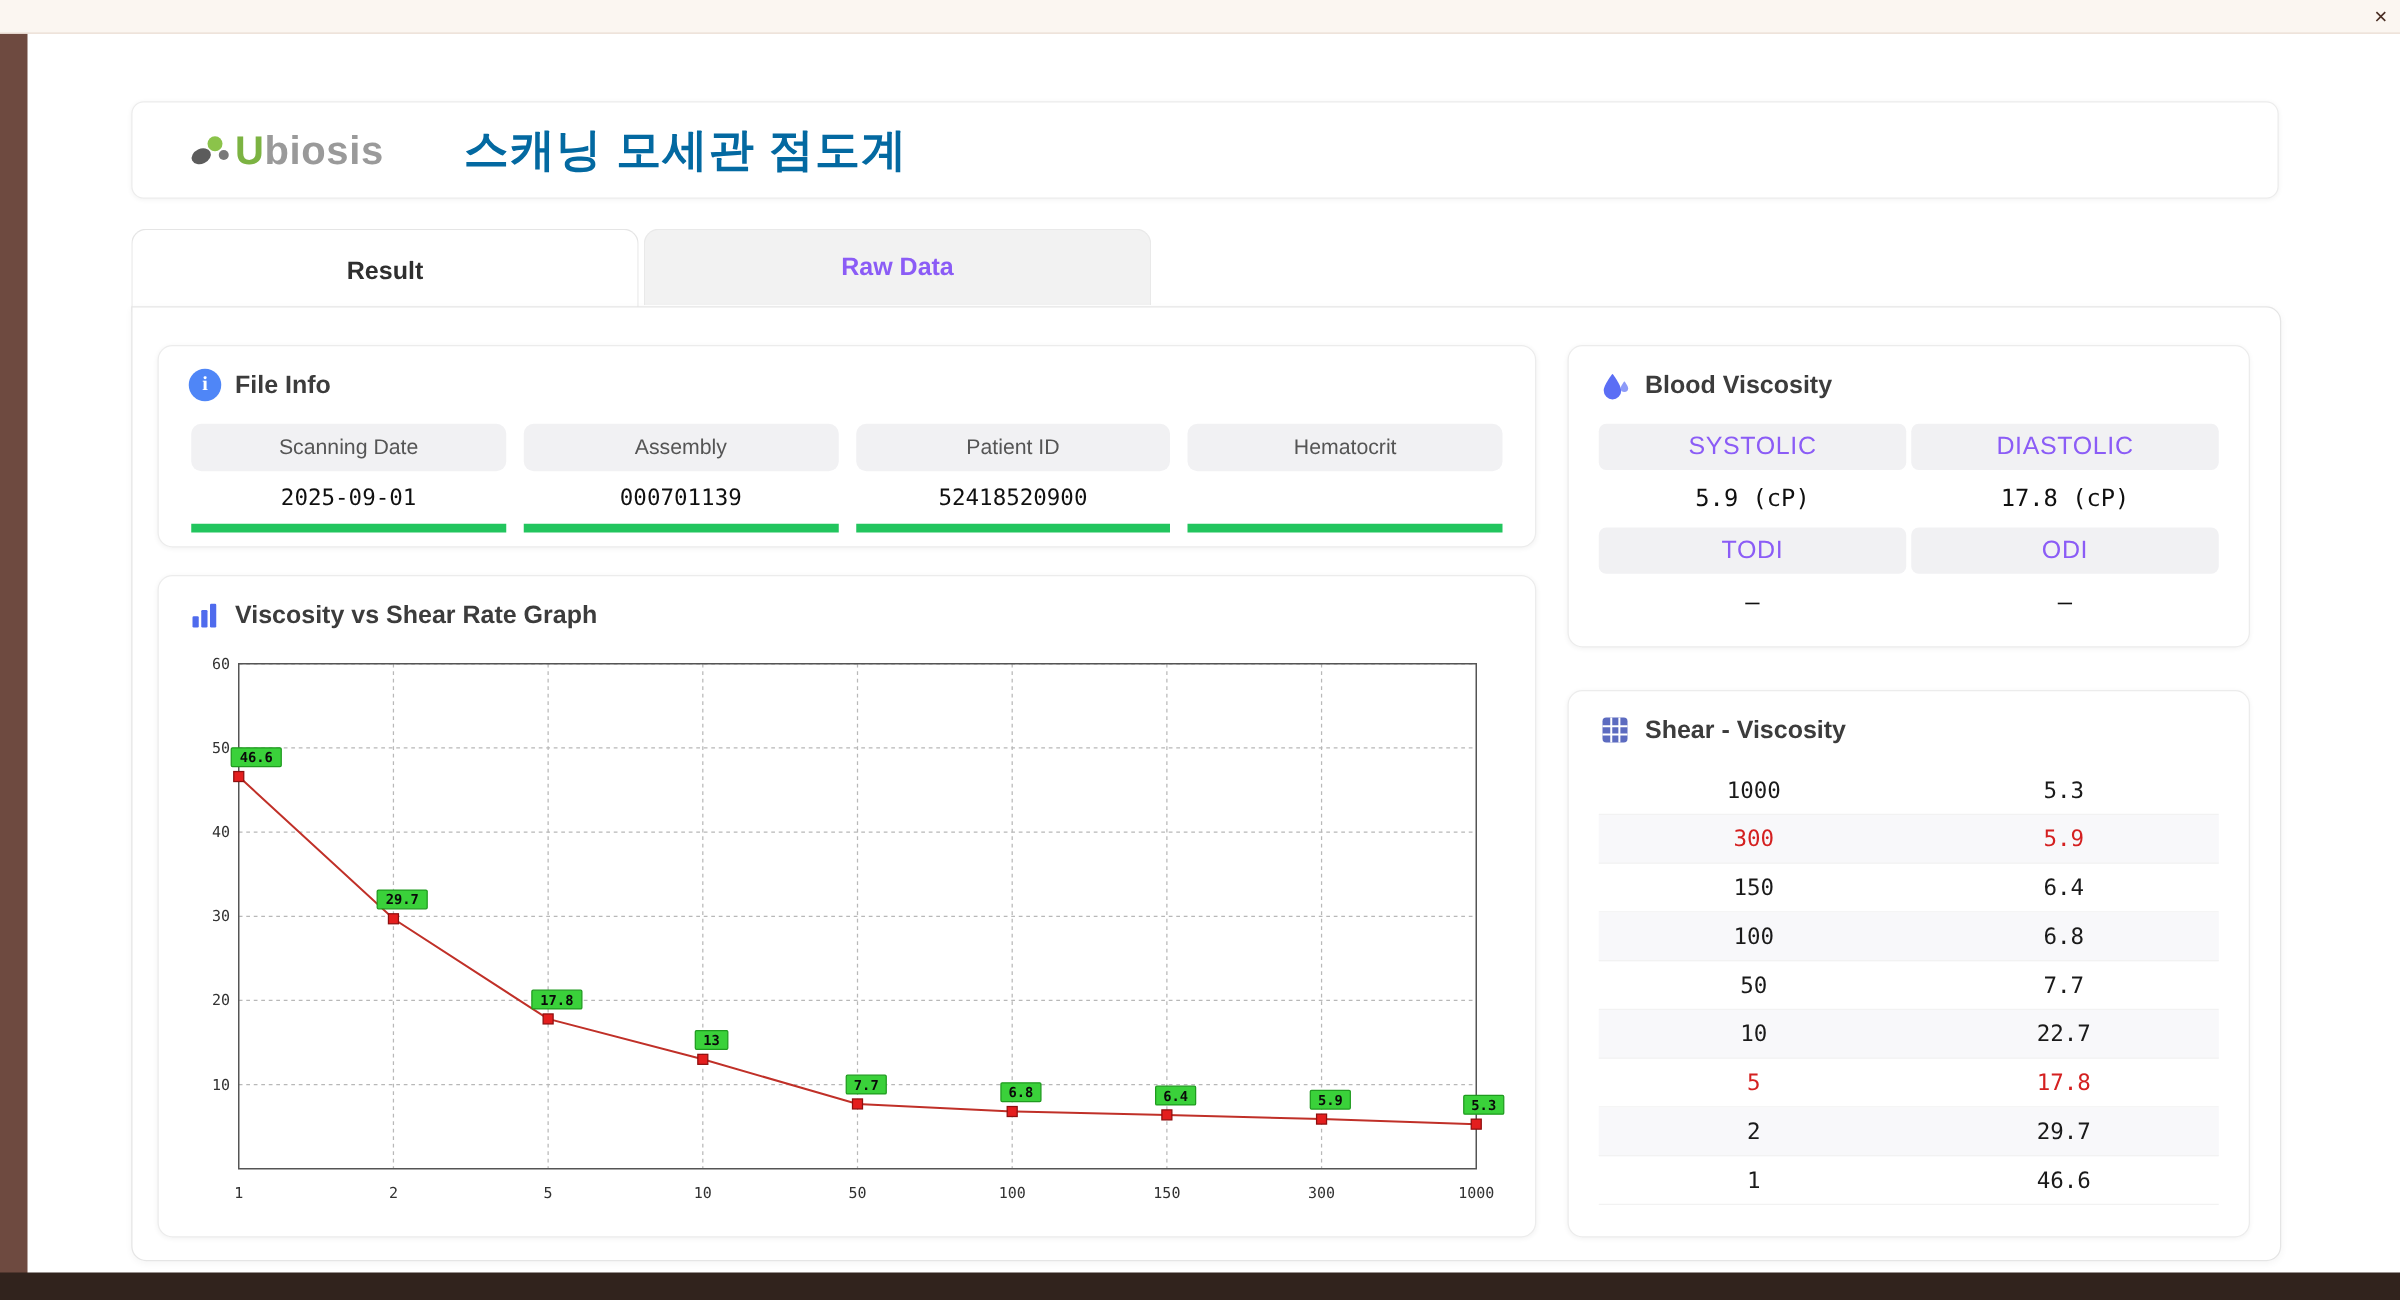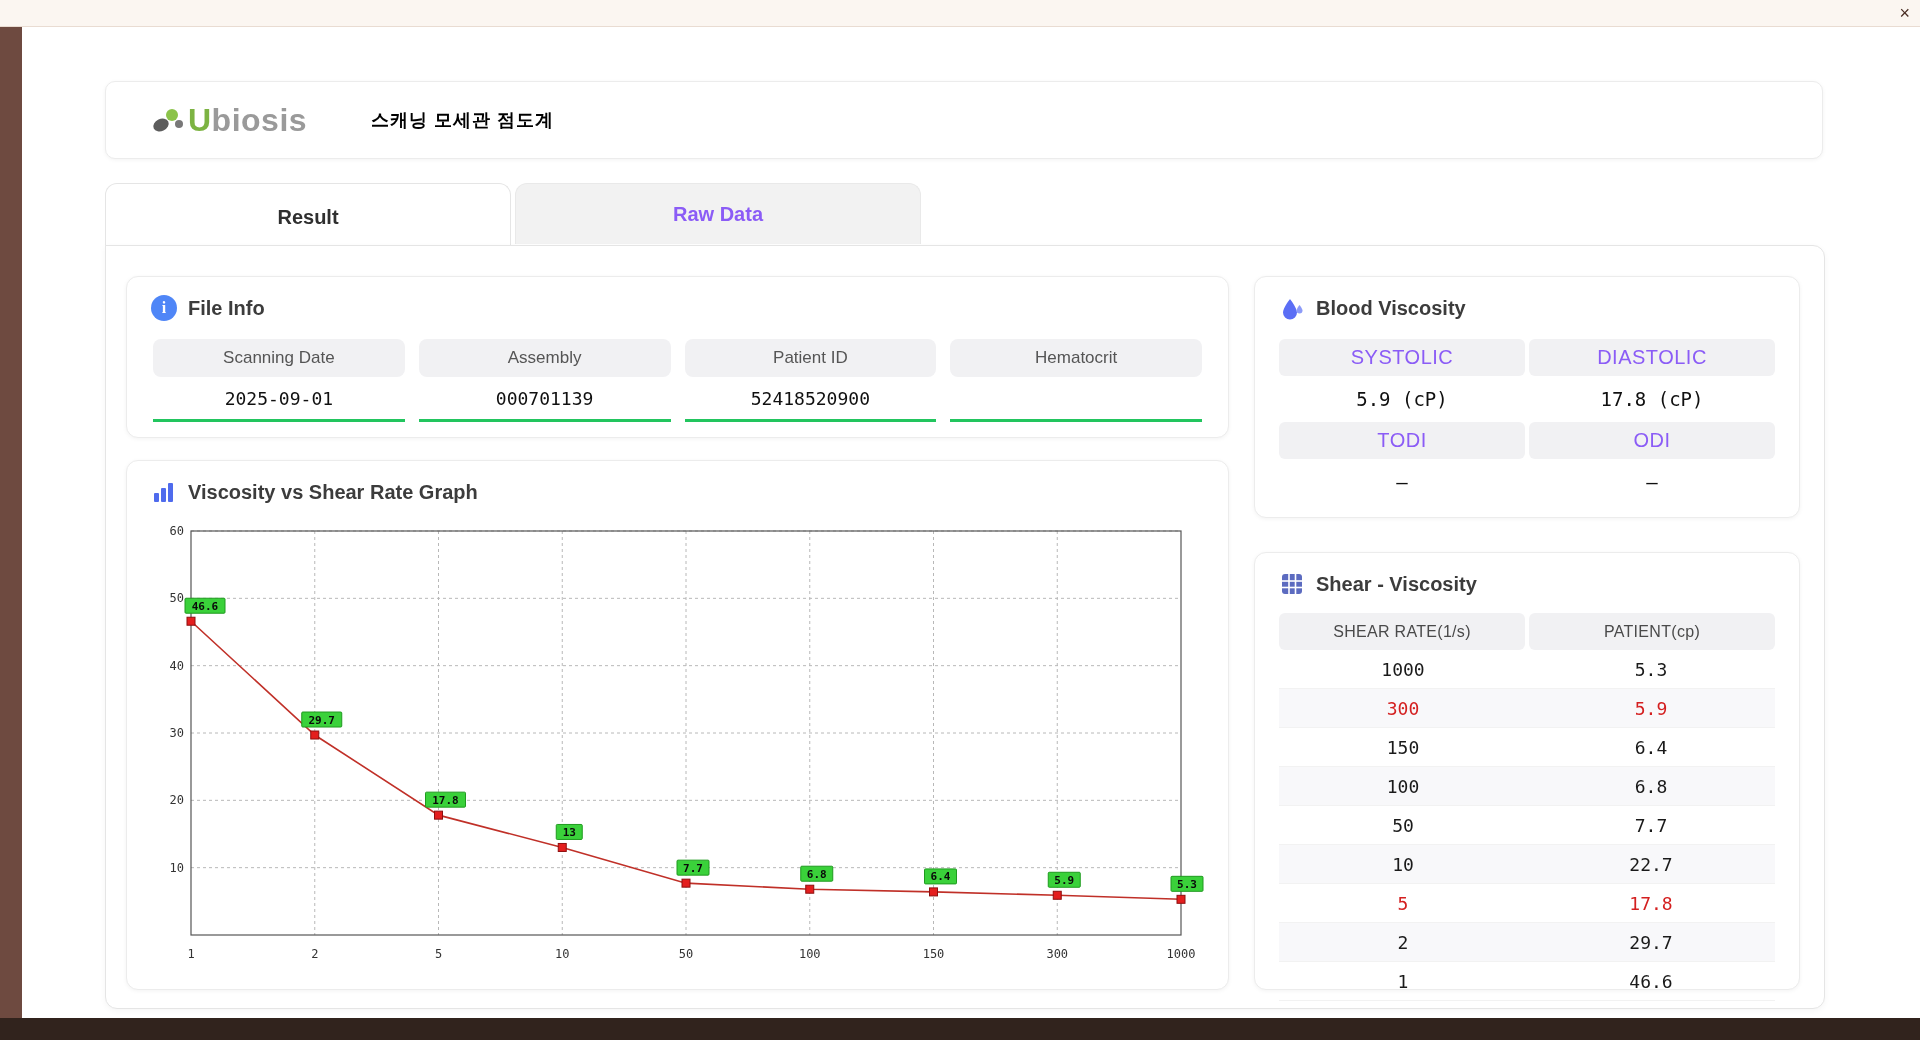--- a/index.html
+++ b/index.html
@@ -20,21 +20,21 @@
         box-shadow:0 1px 4px rgba(0,0,0,.05)}
 
   
   .header-card{position:absolute;left:83px;top:55px;width:1718px;height:78px;
                display:flex;align-items:center;padding:0 42px;gap:64px;box-sizing:border-box;
                border-radius:10px}
   .logo{display:flex;align-items:center;gap:0}
   .logo-text{font-size:32px;font-weight:600;letter-spacing:.5px}
   .logo-u{color:#7cb342}
   .logo-rest{color:#9a9a9a}
-  .app-title{font-size:18px;font-weight:700;color:#000000;letter-spacing:1px}
+  .app-title{font-size:36px;font-weight:700;color:#0369a1;letter-spacing:1px}
 
   
   .tabs{position:absolute;left:83px;top:157px;display:flex;z-index:2}
   .tab{width:406px;height:67px;display:flex;align-items:center;justify-content:center;
        font-size:20px;font-weight:700;border-radius:12px 12px 0 0;cursor:pointer;box-sizing:border-box}
   .tab.active{background:#fff;border:1px solid #e5e5e5;border-bottom:none;color:#2f2f2f;z-index:3}
   .tab.inactive{background:#f2f2f2;border:1px solid #e9e9e9;border-bottom:none;color:#8b5cf6;
                 margin-left:4px;height:61px;align-self:flex-start;z-index:1}
 
   
@@ -56,21 +56,21 @@
              font-size:16px;font-weight:700;font-family:"Liberation Serif",serif}
   .icon-svg{display:inline-block}
 
   
   .fields{display:flex;gap:14px;padding:8px 26px 0;box-sizing:border-box}
   .field{flex:1}
   .field-label{background:#f1f1f3;border-radius:8px;height:38px;display:flex;align-items:center;
                justify-content:center;font-size:17px;color:#555}
   .field-value{height:42px;display:flex;align-items:center;justify-content:center;
                font-family:"DejaVu Sans Mono",monospace;font-size:18px;color:#101010;
-               border-bottom:3px solid #22c55e}
+               border-bottom:7px solid #22c55e}
 
   
   .bv-grid{display:grid;grid-template-columns:1fr 1fr;column-gap:4px;row-gap:2px;
            padding:8px 24px 0}
   .bv-label{background:#f1f1f3;border-radius:6px;height:37px;display:flex;align-items:center;
             justify-content:center;font-size:20px;color:#8b5cf6;letter-spacing:.5px}
   .bv-value{height:42px;display:flex;align-items:center;justify-content:center;
             font-family:"DejaVu Sans Mono",monospace;font-size:19px;color:#101010}
 
   
@@ -246,24 +246,20 @@
         <svg class="icon-svg" width="26" height="26" viewBox="0 0 26 26">
           <rect x="3" y="3" width="20" height="20" rx="3" fill="#5c6bc0"></rect>
           <line x1="3" y1="10" x2="23" y2="10" stroke="#fff" stroke-width="1.6"></line>
           <line x1="3" y1="16.5" x2="23" y2="16.5" stroke="#fff" stroke-width="1.6"></line>
           <line x1="10" y1="3" x2="10" y2="23" stroke="#fff" stroke-width="1.6"></line>
           <line x1="16.5" y1="3" x2="16.5" y2="23" stroke="#fff" stroke-width="1.6"></line>
         </svg>
         <span>Shear - Viscosity</span>
       </div>
       <div class="sv-table">
-        <div class="sv-head">
-          <div>SHEAR RATE(1/s)</div>
-          <div>PATIENT(cp)</div>
-        </div>
         <div class="sv-body">
           <div class="sv-row">
             <div class="sv-cell">1000</div>
             <div class="sv-cell">5.3</div>
           </div>
           <div class="sv-row red">
             <div class="sv-cell">300</div>
             <div class="sv-cell">5.9</div>
           </div>
           <div class="sv-row">

